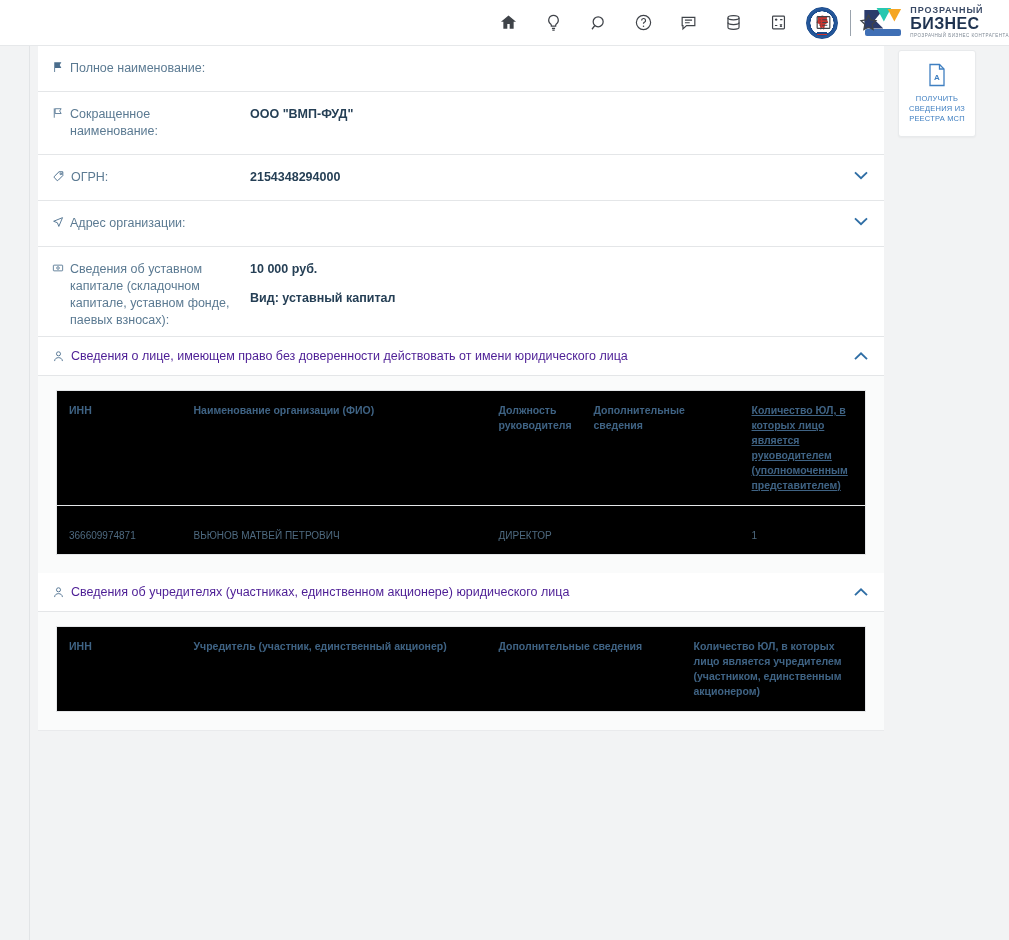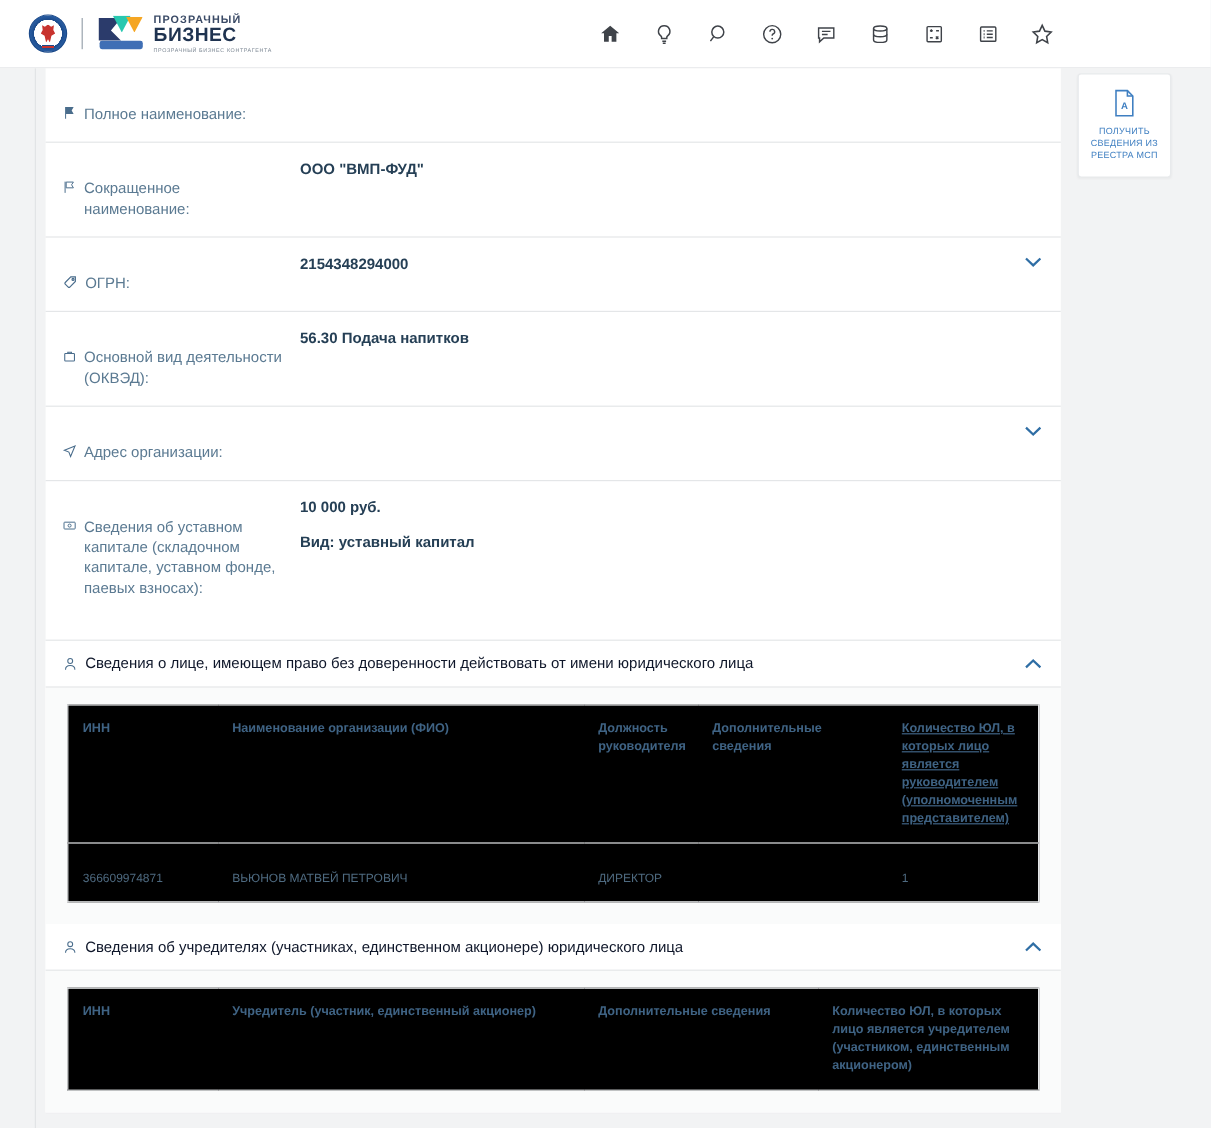--- a/index.html
+++ b/index.html
@@ -7,26 +7,27 @@
   html, body {
     margin: 0; padding: 0;
     width: 1009px; height: 940px;
     overflow: hidden;
     background: #f2f3f4;
     font-family: "Liberation Sans", "DejaVu Sans", sans-serif;
   }
 
   
   .topbar {
-    height: 57px;
+    height: 46px;
     background: #ffffff;
     display: flex;
     align-items: center;
     position: relative;
     border-bottom: 1px solid #e6e8ea;
+    justify-content: flex-end;
   }
   .logo-zone {
     display: flex;
     align-items: center;
     padding-left: 24px;
     height: 100%;
   }
   .emblem {
     width: 32px; height: 32px;
     border-radius: 50%;
@@ -120,21 +121,20 @@
   .ir-label {
     width: 212px;
     flex: 0 0 212px;
     padding-left: 14px;
     padding-right: 10px;
     font-size: 12.5px;
     color: #5b7a92;
     line-height: 17px;
     display: flex;
     align-items: flex-start;
-    margin-top: 16px;
   }
   .ir-ico {
     flex: 0 0 auto;
     margin-right: 6px;
     color: #4a6d8c;
     position: relative;
     top: 1px;
   }
   .ir-ico svg { display:block; }
   .ir-value {
@@ -161,21 +161,21 @@
     display: flex;
     align-items: center;
     padding: 12px 16px 12px 14px;
     border-bottom: 1px solid #e4e6e8;
     cursor: pointer;
     position: relative;
   }
   .sec-ico { margin-right: 6px; color:#4a6d8c; display:flex; }
   .sec-title {
     font-size: 12.5px;
-    color: #0f172a;
+    color: #4c1d95;
     flex: 1;
   }
   .sec-chev { color: #2f6ea5; display:flex; }
 
   .sec-body {
     background: #fafbfb;
     padding: 14px 18px 18px 18px;
   }
   table.dt {
     width: 100%;
@@ -361,50 +361,38 @@
         <div class="ir-value">2154348294000</div>
         <span class="chev-right">
           <svg width="14" height="9" viewBox="0 0 14 9" fill="none" stroke="currentColor" stroke-width="1.9">
               <path d="M1 1.4 7 7.1 13 1.4"></path>
             </svg>
         </span>
       </div>
 
 
 
-      <div class="inforow">
-        <div class="ir-label">
-          <span class="ir-ico">
-            <svg width="12" height="12" viewBox="0 0 16 16" fill="none" stroke="currentColor" stroke-width="1.2">
-                <rect x="2.6" y="4.8" width="10.8" height="8.4" rx="0.8"></rect>
-                <path d="M6 4.8V3.3h4v1.5"></path>
-              </svg>
-          </span>
-          <span>Основной вид деятельности (ОКВЭД):</span>
-        </div>
-        <div class="ir-value">56.30 Подача напитков</div>
-      </div>
 
       <div class="inforow">
         <div class="ir-label">
           <span class="ir-ico">
             <svg width="12" height="12" viewBox="0 0 16 16" fill="none" stroke="currentColor" stroke-width="1.2">
                 <path d="M14 2.2 2.2 7l5 2 1.9 4.9z"></path>
               </svg>
           </span>
           <span>Адрес организации:</span>
         </div>
         <span class="chev-right">
           <svg width="14" height="9" viewBox="0 0 14 9" fill="none" stroke="currentColor" stroke-width="1.9">
               <path d="M1 1.4 7 7.1 13 1.4"></path>
             </svg>
         </span>
       </div>
 
-      <div class="inforow" style="padding-bottom:34px;">
+      <div class="inforow" style="padding-bottom:7px;">
         <div class="ir-label">
           <span class="ir-ico">
             <svg width="12" height="12" viewBox="0 0 16 16" fill="none" stroke="currentColor" stroke-width="1.1">
                 <rect x="1.8" y="4.2" width="12.4" height="7.6" rx="0.8"></rect>
                 <circle cx="8" cy="8" r="1.7"></circle>
               </svg>
           </span>
           <span>Сведения об уставном капитале (складочном капитале, уставном фонде, паевых взносах):</span>
         </div>
         <div class="ir-value">

